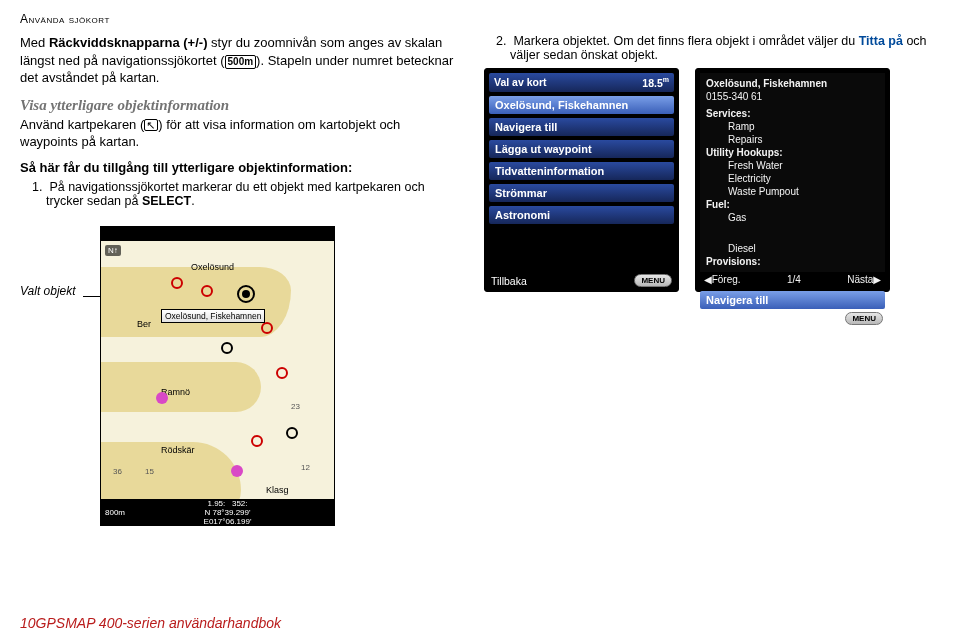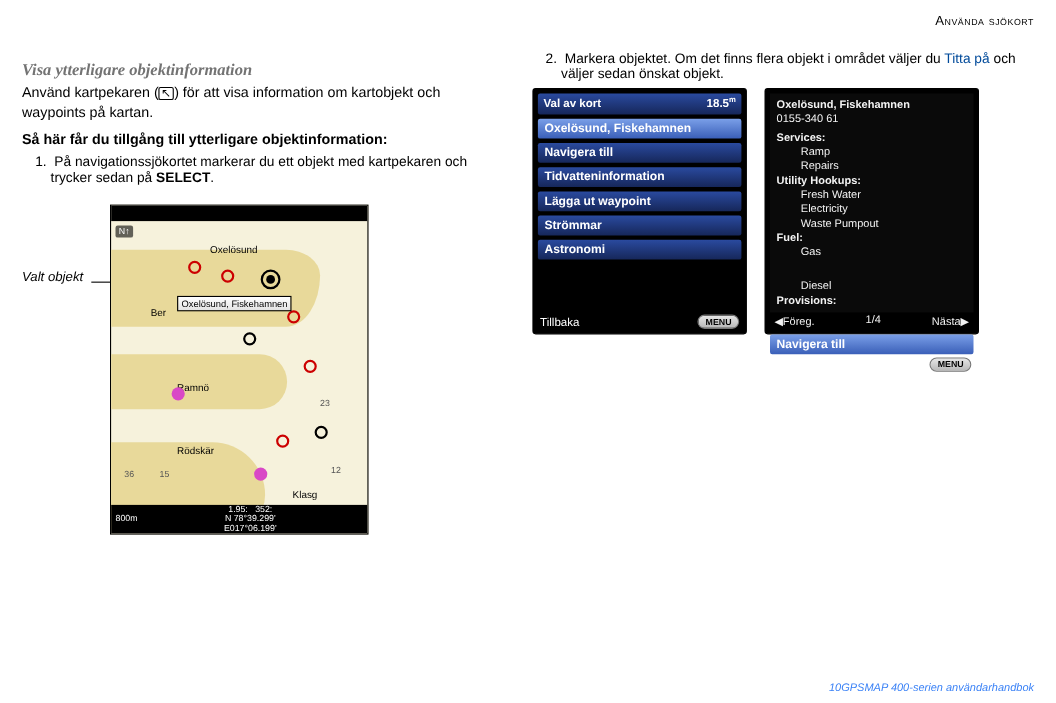--- a/index.html
+++ b/index.html
@@ -1,33 +1,33 @@
 <!DOCTYPE html>
 <html><head>
 <meta charset="utf-8">
 <style>
   * { margin:0; padding:0; box-sizing:border-box; }
   body { font-family: Arial, Helvetica, sans-serif; font-size:13px; color:#000; background:#fff; width:960px; height:639px; position:relative; }
   .page { padding:12px 20px 0 20px; }
-  .top-label { font-variant: small-caps; letter-spacing:0.5px; font-size:12px; margin-bottom:20px;text-align:right; }
+  .top-label { font-variant: small-caps; letter-spacing:0.5px; font-size:12px; margin-bottom:8px; }
   .columns { display:flex; gap:24px; }
   .col-left { flex:0 0 440px; }
   .col-right { flex:1; }
   h2.blue { color:#004a9a; font-style:italic; font-weight:bold; font-size:18px; margin-bottom:3px; font-family:"Times New Roman", serif;}
   h3.blue { color:#737373; font-style:italic; font-weight:bold; font-size:15px; margin:10px 0 2px 0; font-family:"Times New Roman", serif;}
   p { font-size:13px; line-height:1.35; margin-bottom:4px; }
   .bold { font-weight:bold; }
   .scale-chip { display:inline-block; border:1px solid #000; border-radius:2px; padding:0 2px; font-size:10px; font-weight:bold; line-height:12px;}
   .pointer-icon { display:inline-block; border:1px solid #000; border-radius:2px; width:14px; height:12px; position:relative; vertical-align:middle;}
   .pointer-icon::after { content:"↖"; position:absolute; left:1px; top:-2px; font-size:11px;}
   .step-head { font-weight:bold; margin-top:8px; }
   ol.steps { list-style:none; padding-left:12px; }
   ol.steps li { font-size:12.5px; margin-bottom:4px; text-indent:-14px; padding-left:14px; }
   .kw { font-weight:bold; }
-  .blue-inline { color:#004a9a; font-weight:normal; }
+  .blue-inline { color:#004a9a; font-weight:bold; }
 
   
   .devices { display:flex; gap:16px; margin-top:6px; }
   .device { width:195px; background:#000; border:1px solid #000; border-radius:3px; padding:4px; font-size:11px; color:#f3f3f3; position:relative; }
   .dev-title { background:linear-gradient(#2a4a9f,#16275a); color:#fff; font-weight:bold; padding:3px 5px; border-radius:2px; display:flex; justify-content:space-between; font-size:10.5px;}
   .dev-item { background:linear-gradient(#2a4a9f,#16275a); color:#fff; padding:3px 6px; margin-top:4px; border-radius:2px; font-size:11px; font-weight:bold;}
   .dev-item.sel { background:linear-gradient(#7a9fe8,#3a5fb8); }
   .dev-info { background:#0a0a0a; padding:4px 6px; font-size:10px; line-height:1.3; }
   .dev-info .hd { font-weight:bold; }
   .dev-info .lab { font-weight:bold; }
@@ -53,31 +53,34 @@
   .dp { background:#d948c6; }
   .sel-cursor { position:absolute; left:136px; top:58px; }
   .sel-cursor .c1{position:absolute;width:18px;height:18px;border:2px solid #000;border-radius:50%;}
   .sel-cursor .c2{position:absolute;width:8px;height:8px;background:#000;border-radius:50%;left:5px;top:5px;}
   .tooltip { position:absolute; left:60px; top:82px; background:linear-gradient(#fff,#e3e3e3); border:1px solid #000; font-size:8.5px; padding:1px 3px; white-space:nowrap;}
   .status-top { position:absolute; top:0; left:0; right:0; height:14px; background:#000; color:#fff; font-size:8px; display:flex; justify-content:space-between; padding:1px 3px;}
   .status-bot { position:absolute; bottom:0; left:0; right:0; height:26px; background:#000; color:#fff; font-size:8px; display:flex; justify-content:space-between; align-items:center; padding:2px 4px;}
   .compass { position:absolute; left:4px; top:18px; font-size:8px; background:rgba(0,0,0,0.6); color:#fff; padding:1px 3px; border-radius:2px;}
   .depths { position:absolute; font-size:8px; color:#555;}
 
-  .footer { position:absolute; bottom:8px; left:20px; right:20px; display:flex; justify-content:flex-end; font-style:italic; font-size:10px; color:#3b82f6;}
+  .footer { position:absolute; bottom:8px; left:20px; right:20px; display:flex; justify-content:flex-start; font-style:italic; font-size:14px; color:#b91c1c;}
 </style>
 </head>
 <body>
 
 <div class="page">
   <div class="top-label">Använda sjökort</div>
 
   <div class="columns">
 
     <div class="col-left">
+      <p>
+        <span>Med </span><span class="bold">Räckviddsknapparna (+/-)</span><span> styr du zoomnivån som anges av skalan längst ned på navigationssjökortet (</span><span class="scale-chip">500m</span><span>). Stapeln under numret betecknar det avståndet på kartan.</span>
+      </p>
 
       <h3 class="blue">Visa ytterligare objektinformation</h3>
       <p>
         <span>Använd kartpekaren (</span><span class="pointer-icon"></span><span>) för att visa information om kartobjekt och waypoints på kartan.</span>
       </p>
 
       <p class="step-head">Så här får du tillgång till ytterligare objektinformation:</p>
       <ol class="steps">
         <li>
           <span>1.</span>&nbsp;&nbsp;<span>På navigationssjökortet markerar du ett objekt med kartpekaren och trycker sedan på </span><span class="kw">SELECT</span><span>.</span>
@@ -141,22 +144,22 @@
 
       <div class="devices">
 
         <div class="device tall">
           <div class="dev-title">
             <span>Val av kort</span>
             <span><span>18.5</span><sup style="font-size:7px;">m</sup></span>
           </div>
           <div class="dev-item sel">Oxelösund, Fiskehamnen</div>
           <div class="dev-item">Navigera till</div>
+          <div class="dev-item">Lägga ut waypoint</div>
           <div class="dev-item">Tidvatteninformation</div>
-          <div class="dev-item">Lägga ut waypoint</div>
           <div class="dev-item">Strömmar</div>
           <div class="dev-item">Astronomi</div>
           <div class="spacer"></div>
           <div class="dev-bottom">
             <span>Tillbaka</span>
             <span class="menu-chip">MENU</span>
           </div>
         </div>
 
         <div class="device tall">

